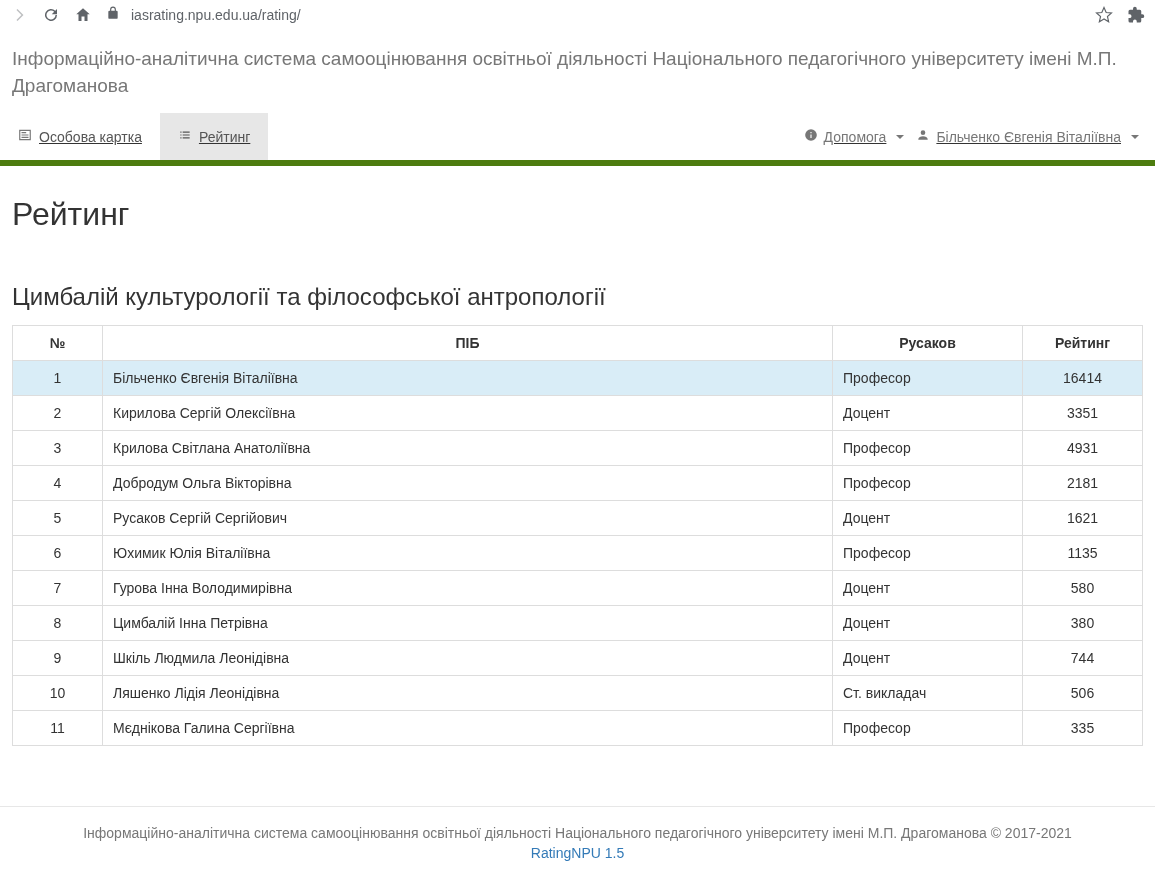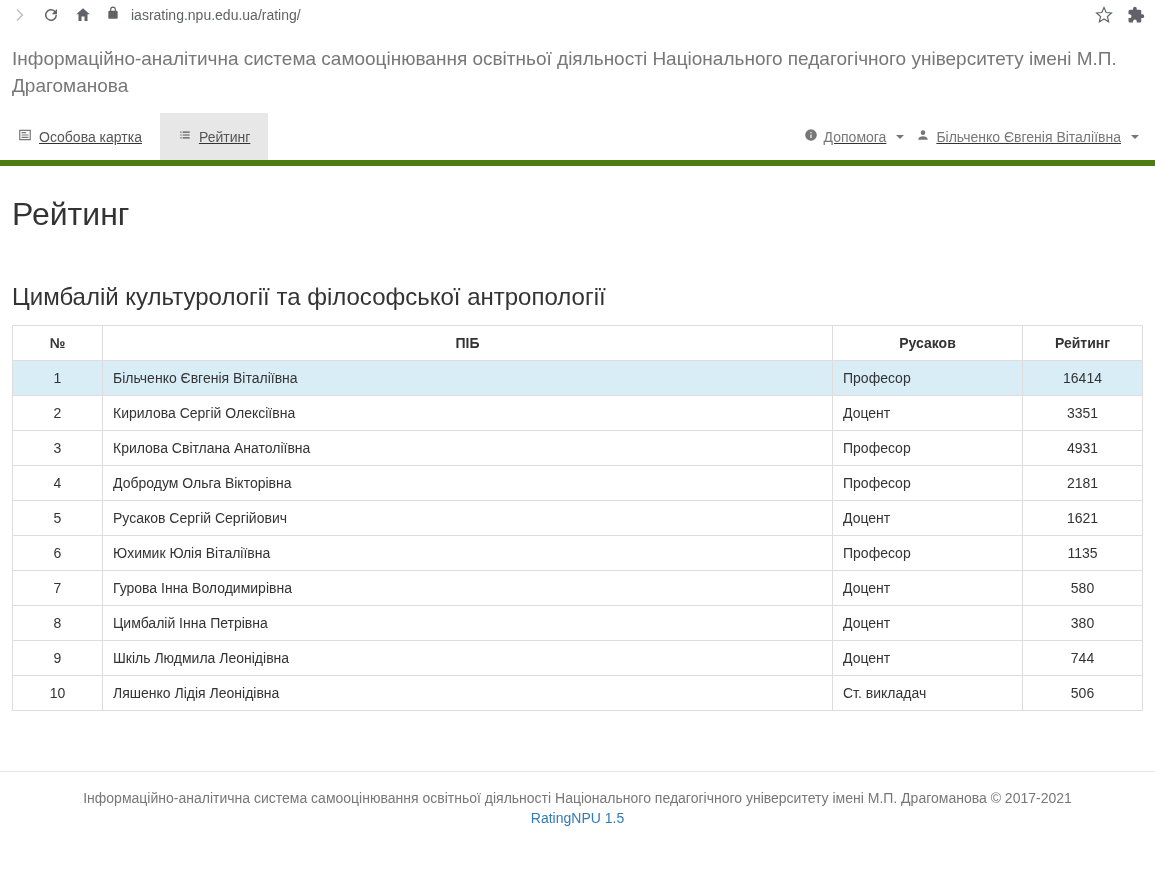--- a/index.html
+++ b/index.html
@@ -191,20 +191,26 @@
           <td>Шкіль Людмила Леонідівна</td>
           <td class="position">Доцент</td>
           <td class="score">744</td>
         </tr>
         <tr>
           <td class="num">10</td>
           <td>Ляшенко Лідія Леонідівна</td>
           <td class="position">Ст. викладач</td>
           <td class="score">506</td>
         </tr>
+        <tr>
+          <td class="num">11</td>
+          <td>Мєднікова Галина Сергіївна</td>
+          <td class="position">Професор</td>
+          <td class="score">335</td>
+        </tr>
       </tbody>
   </table>
 </div>
 
 <div class="footer">
   <div>Інформаційно-аналітична система самооцінювання освітньої діяльності Національного педагогічного університету імені М.П. Драгоманова © 2017-2021</div>
   <div class="version">RatingNPU 1.5</div>
 </div>
 
 </body></html>

